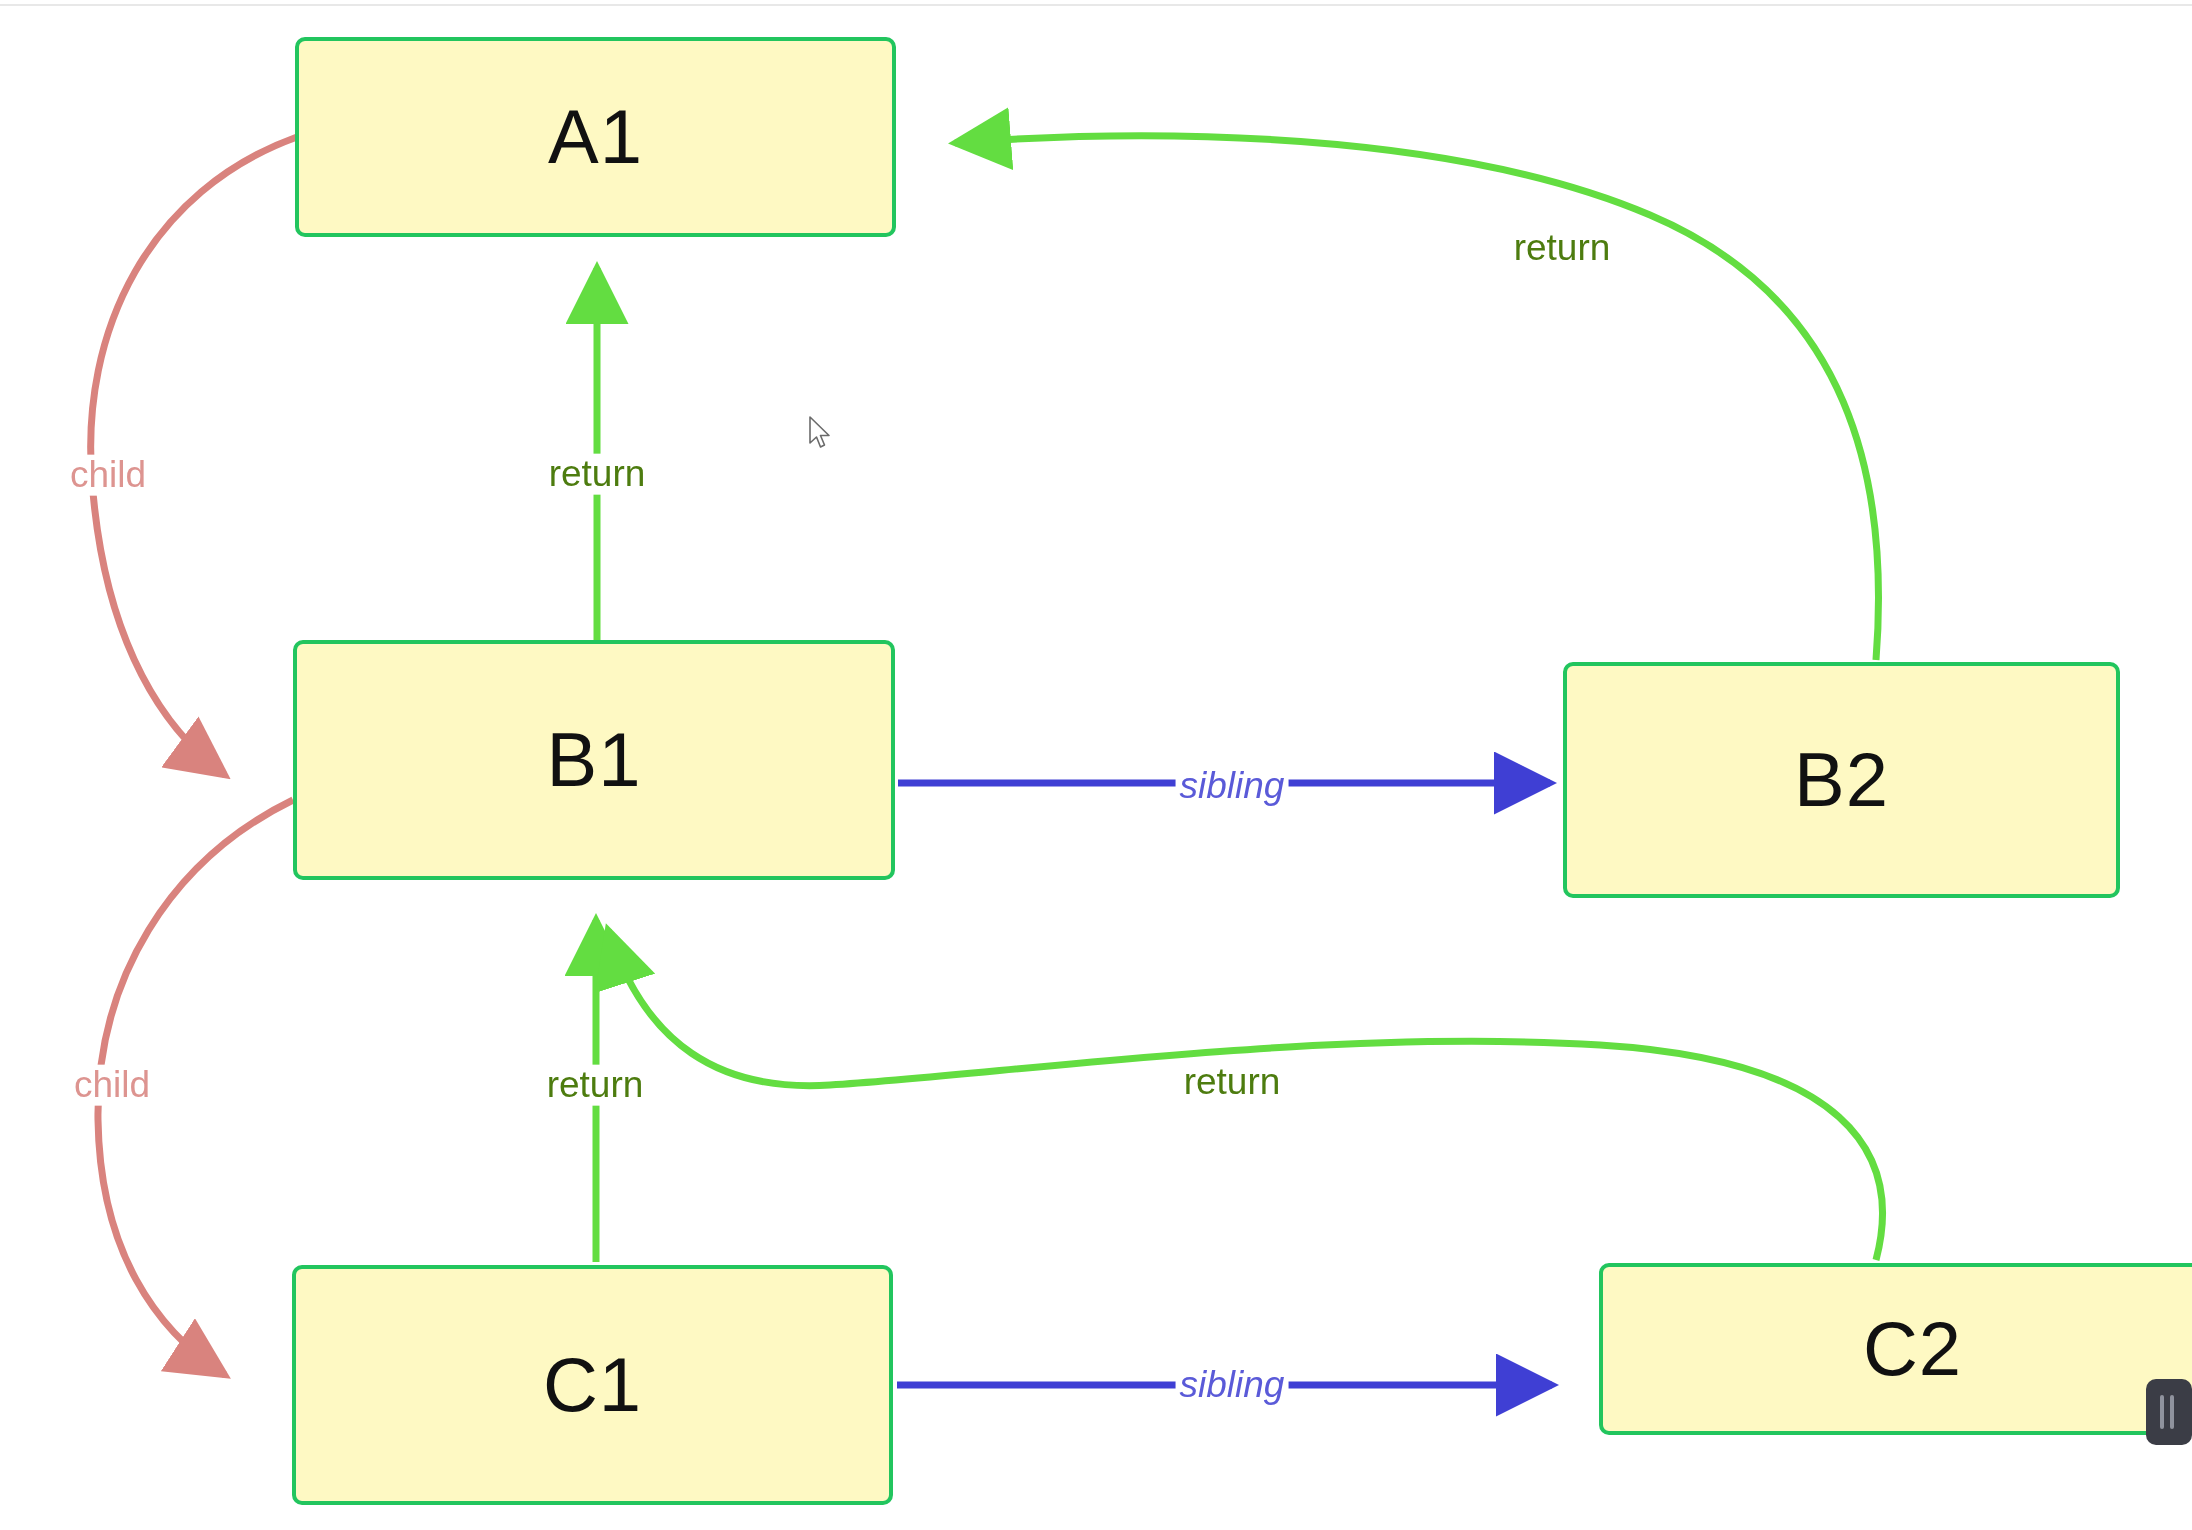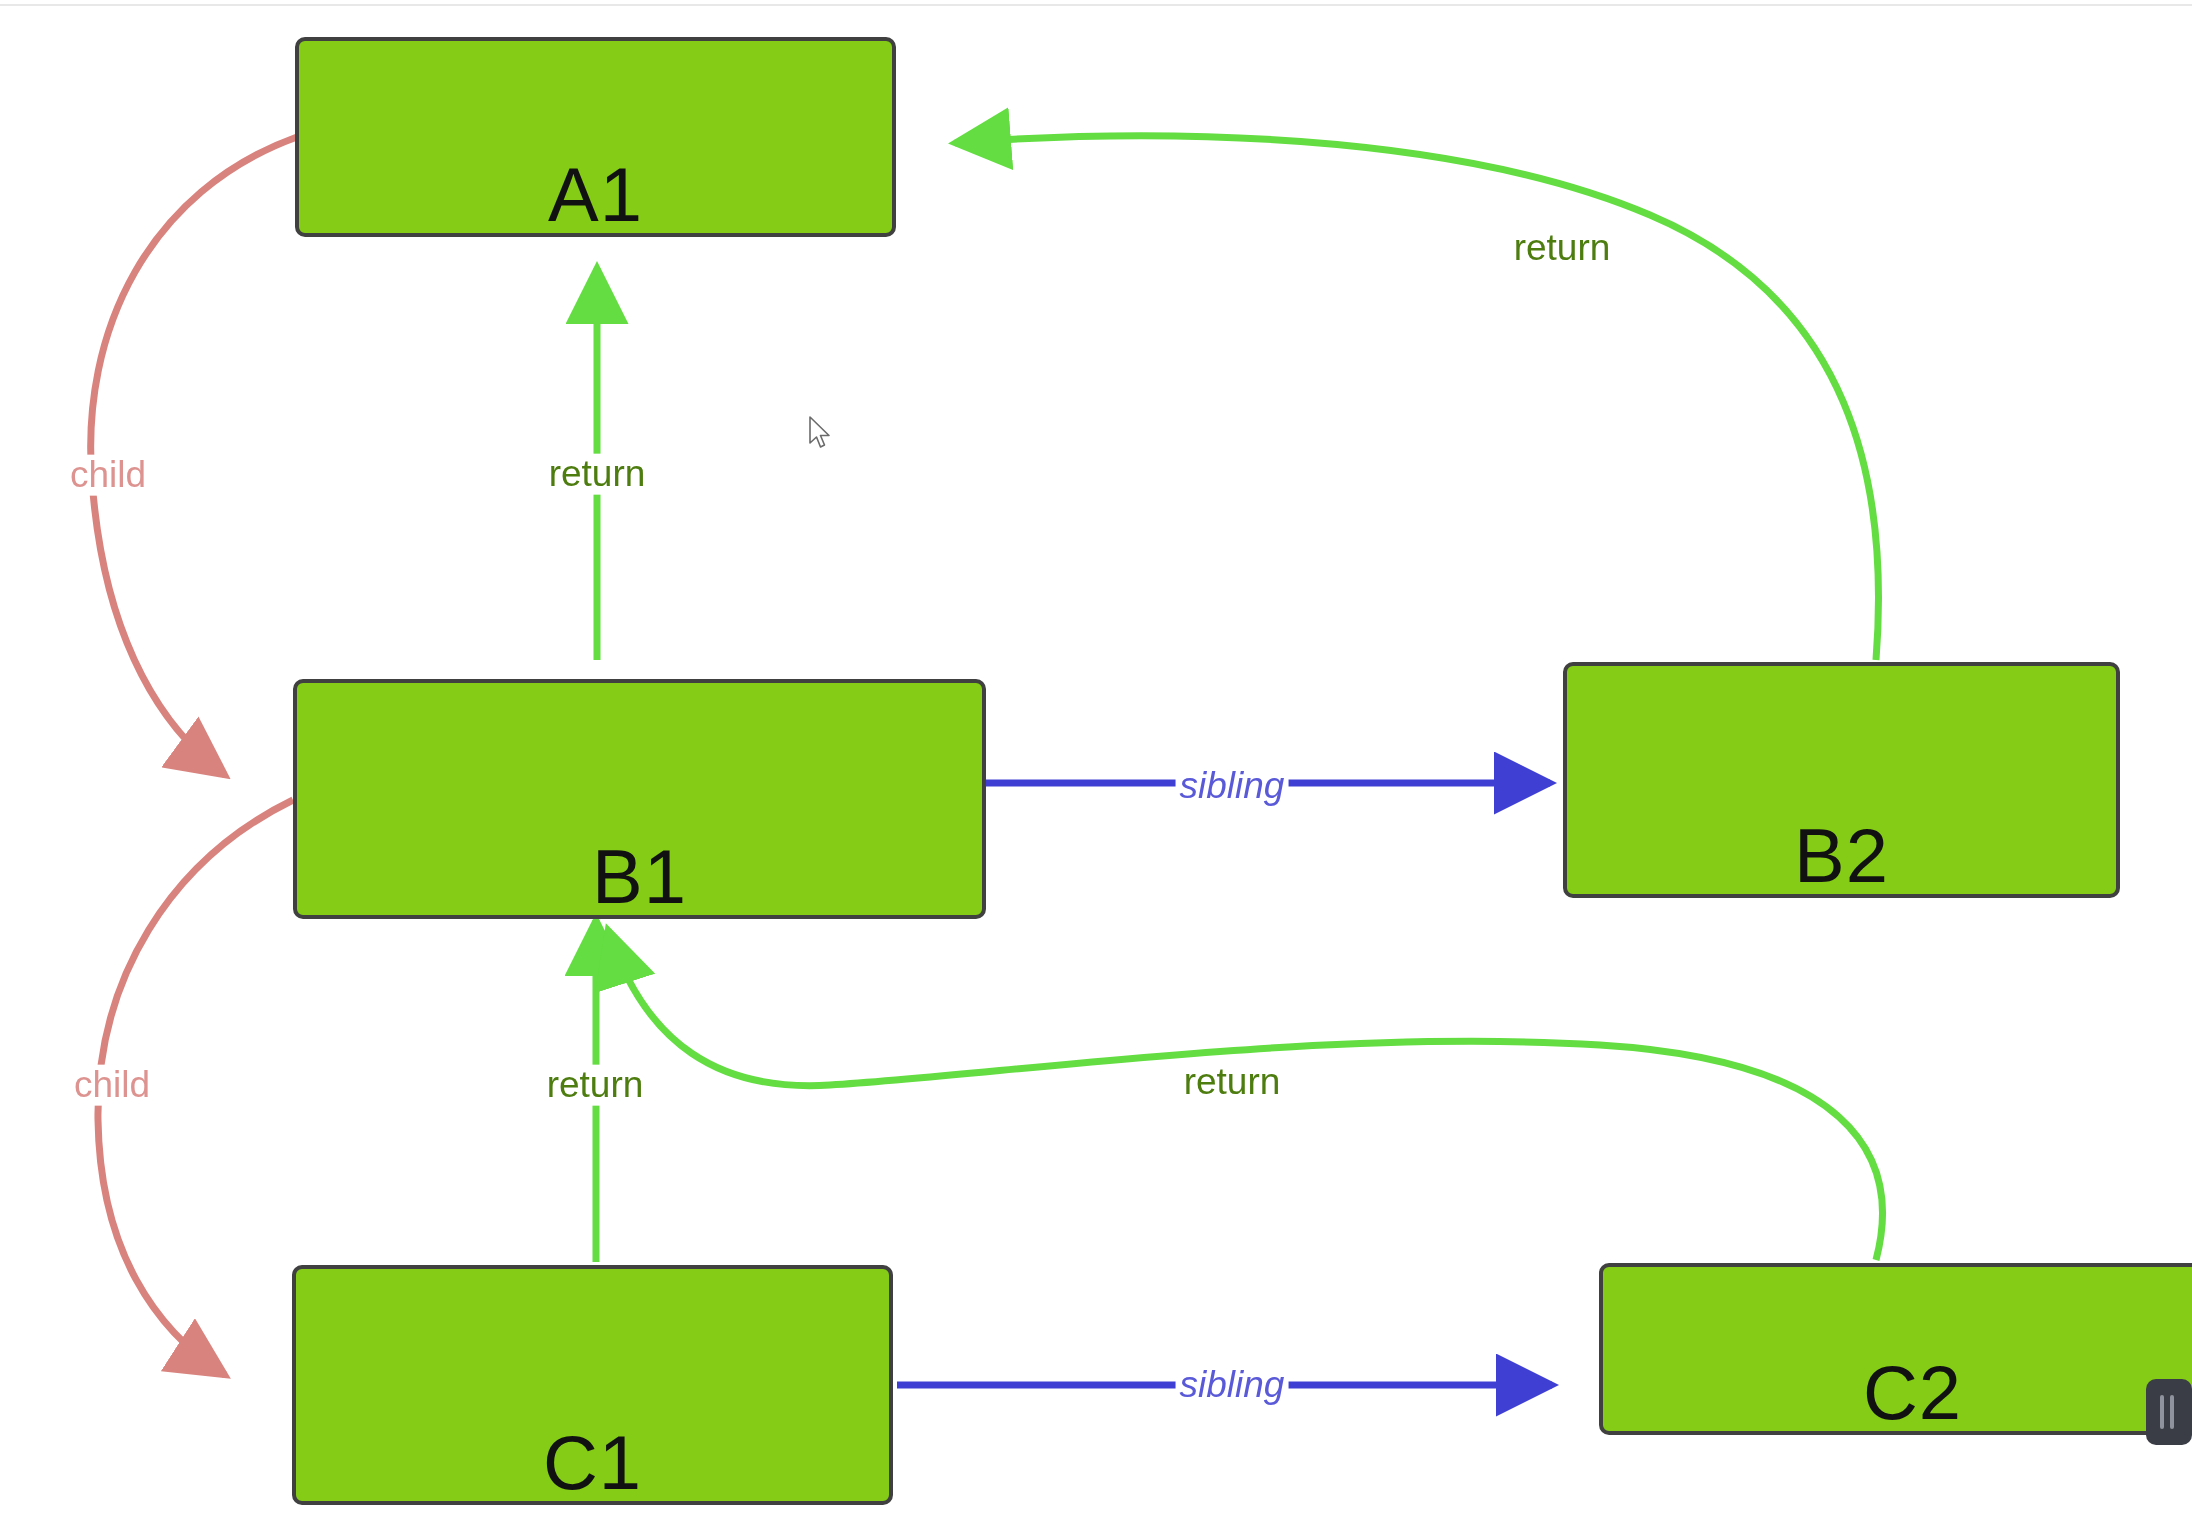--- a/index.html
+++ b/index.html
@@ -28,25 +28,25 @@
   .graph-svg {
     position: absolute;
     left: 0;
     top: 0;
     width: 2192px;
     height: 1530px;
   }
   .node-box {
     position: absolute;
     box-sizing: border-box;
-    background: #84cc16;
-    border: 4px solid #404040;
+    background: #fef9c3;
+    border: 4px solid #22c55e;
     border-radius: 10px;
     display: flex;
-    align-items: flex-end;
+    align-items: center;
     justify-content: center;
   }
   .node-label {
     font-family: "Liberation Sans", sans-serif;
     font-size: 76px;
     font-weight: 400;
     color: #111111;
     letter-spacing: 1px;
     line-height: 1;
     user-select: none;
@@ -125,21 +125,21 @@
 
     <path d="M 898,783 L 1550,783" fill="none" stroke="#3f3fd4" stroke-width="7" marker-end="url(#arrow-blue)"></path>
 
     <path d="M 897,1385 L 1552,1385" fill="none" stroke="#3f3fd4" stroke-width="7" marker-end="url(#arrow-blue)"></path>
   </svg>
 
   <div class="node-box" style="left:295px; top:37px; width:601px; height:200px;">
     <span class="node-label">A1</span>
   </div>
 
-  <div class="node-box" style="left:293px; top:679px; width:693px; height:240px;">
+  <div class="node-box" style="left:293px; top:640px; width:602px; height:240px;">
     <span class="node-label">B1</span>
   </div>
 
   <div class="node-box" style="left:1563px; top:662px; width:557px; height:236px;">
     <span class="node-label">B2</span>
   </div>
 
   <div class="node-box" style="left:292px; top:1265px; width:601px; height:240px;">
     <span class="node-label">C1</span>
   </div>

